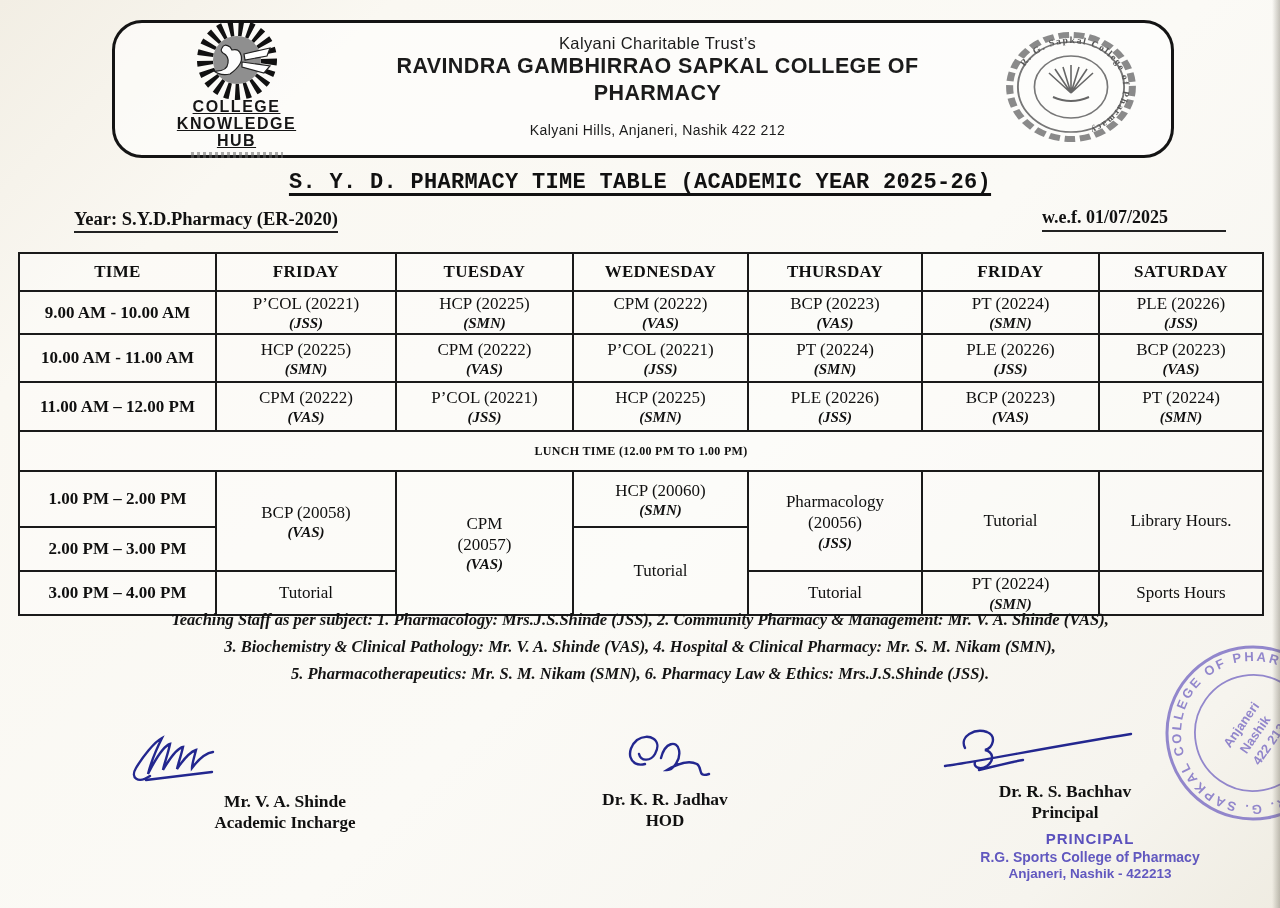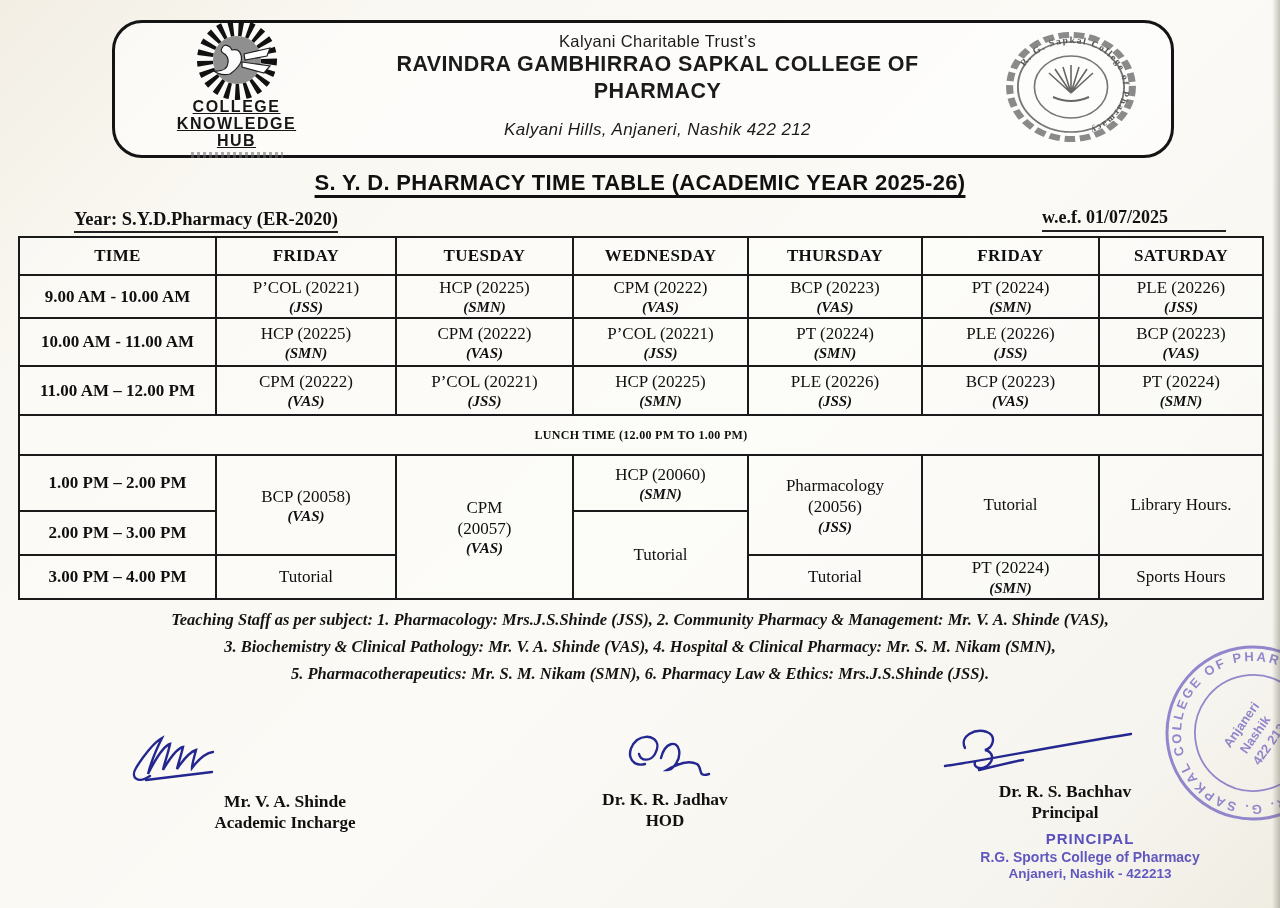--- a/index.html
+++ b/index.html
@@ -18,32 +18,32 @@
   }
   .logo-wrap{width:215px; text-align:center; padding-left:14px;}
   .logo-words{font-family:"Liberation Sans",sans-serif; font-weight:bold; color:#161616;
     font-size:16px; letter-spacing:1.5px; line-height:1.08; margin-top:-6px;}
   .logo-words span{display:block; text-decoration:underline;}
   .logo-smudge{width:92px;height:6px;margin:3px auto 0;
     background:repeating-linear-gradient(90deg,#6b6b6b 0 3px,transparent 3px 6px); opacity:.55;}
   .hdr-center{flex:1; text-align:center; font-family:"Liberation Sans",sans-serif; color:#1b1b1b; padding-bottom:6px;}
   .trust-line{font-size:16.5px; letter-spacing:.4px;}
   .college-line{font-size:21.5px; font-weight:bold; letter-spacing:.4px; line-height:1.25;}
-  .addr-line{font-size:17px; letter-spacing:.4px; margin-top:15px;font-style:italic;}
+  .addr-line{font-size:14px; letter-spacing:.4px; margin-top:15px;}
   .seal-wrap{width:200px; text-align:center;}
   
   .doc-title{position:absolute; top:170px; left:0; width:100%; text-align:center;
-    font-family:Liberation Sans, sans-serif; font-weight:bold; font-size:22px; color:#111;
+    font-family:Liberation Mono, monospace; font-weight:bold; font-size:22px; color:#111;
     text-decoration:underline; text-decoration-thickness:2.5px; text-underline-offset:5px; letter-spacing:.3px;}
   .meta-year{position:absolute; top:209px; left:74px; font-weight:bold; font-size:18.5px; color:#111;
     border-bottom:2px solid #222; padding-bottom:1px;}
   .meta-wef{position:absolute; top:207px; left:1042px; font-weight:bold; font-size:18px; color:#111;
     border-bottom:2px solid #222; padding-right:58px; padding-bottom:2px;}
   
-  table.tt{position:absolute; left:18px; top:236px; width:1244px; border-collapse:collapse; table-layout:fixed;
+  table.tt{position:absolute; left:18px; top:252px; width:1244px; border-collapse:collapse; table-layout:fixed;
     background:rgba(255,255,255,.35);border-radius:8px;}
   table.tt th, table.tt td{border:2px solid #1a1a1a; text-align:center; vertical-align:middle; padding:1px 2px; color:#101010;}
   table.tt th{font-size:17px; font-weight:bold; letter-spacing:.3px;}
   .t-time{font-weight:bold; font-size:17px;}
   .cl1{font-size:17px; line-height:1.25;}
   .fac{font-size:15px; font-weight:bold; font-style:italic; line-height:1.2;}
   .lunch-cell{font-weight:bold; font-size:12px; letter-spacing:.3px;}
   .plain{font-size:17px;}
   
   .notes{position:absolute; top:606px; left:0; width:100%; text-align:center;

